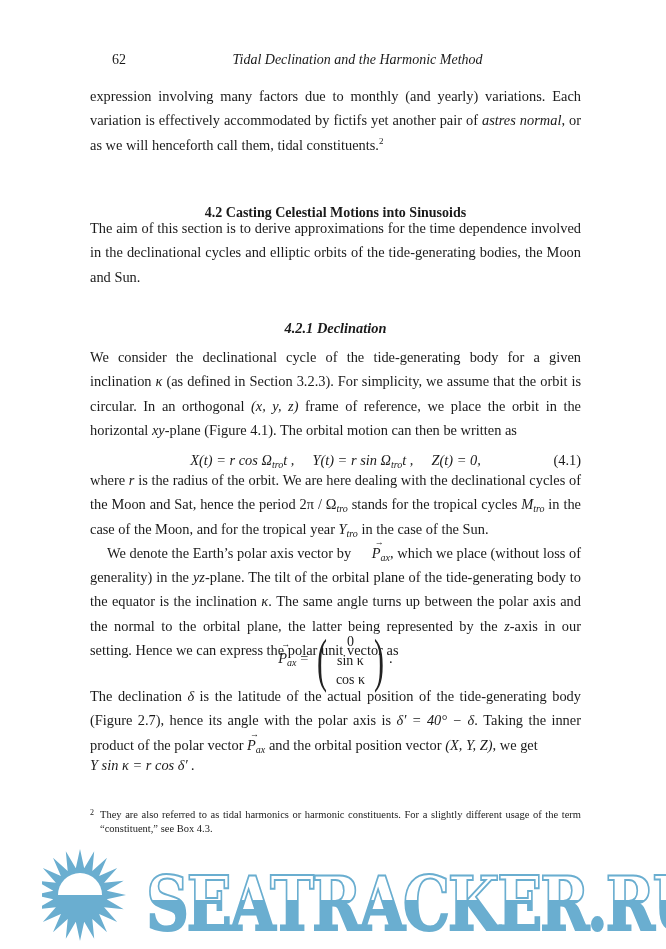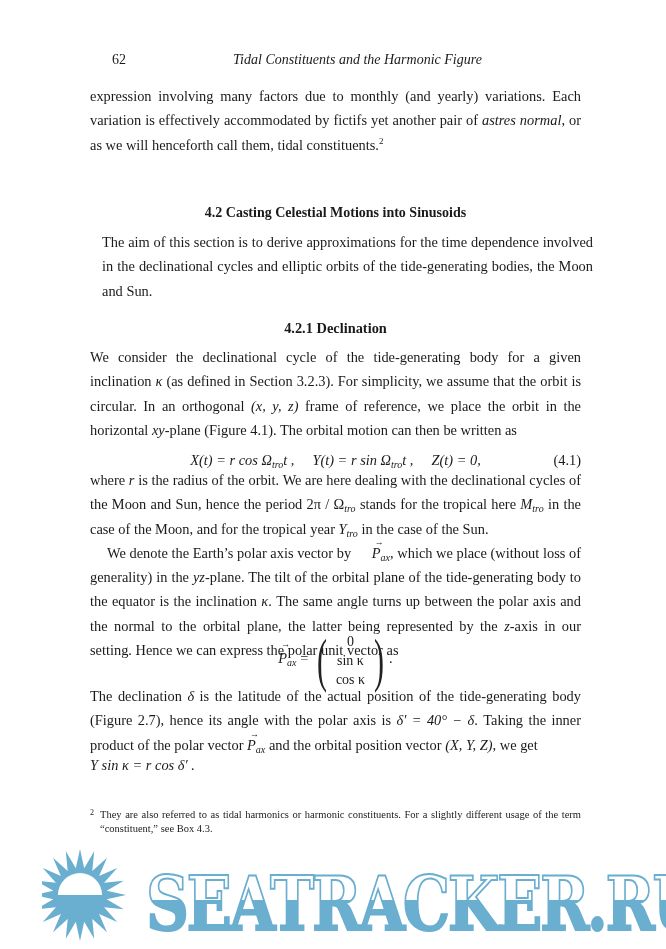--- a/index.html
+++ b/index.html
@@ -6,21 +6,21 @@
   body { width: 666px; height: 949px; position: relative; overflow: hidden;
          font-family: "Liberation Serif", "DejaVu Serif", serif; color: #1a1a1a; }
   .page { position: absolute; left: 90px; top: 0; width: 491px; }
   .running-head { position: absolute; top: 52px; left: 0; width: 491px; font-size: 14px; height: 18px; margin-left: 22px; }
   .running-head .pg { position: absolute; left: 0; top: 0; }
   .running-head .title { position: absolute; left: 0; width: 491px; text-align: center; font-style: italic; top: 0; }
   p { margin: 0; font-size: 14.4px; line-height: 24.3px; text-align: justify; }
   p.indent { text-indent: 17px; }
   .block { position: absolute; left: 0; width: 491px; }
   .sec { text-align: center; font-weight: bold; font-size: 14px; }
-  .subsec { text-align: center; font-weight: bold; font-size: 14.4px; }
+  .subsec { text-align: center; font-weight: bold; font-style: italic; font-size: 14.4px; }
   .eq { position: absolute; left: 0; width: 491px; font-size: 14.4px; }
   .eq .body { text-align: center; }
   .eq .num { position: absolute; right: 0; top: 0; }
   i { font-style: italic; }
   sub { font-size: 10px; vertical-align: -3px; line-height: 0; font-style: italic; }
   sup { font-size: 9px; vertical-align: 6px; line-height: 0; }
   .vec { position: relative; display: inline-block; }
   .vec::before { content: "\2192"; position: absolute; top: -11px; left: 3px; font-size: 9px; font-style: normal; }
   .matrix { display: inline-flex; align-items: center; vertical-align: middle; }
   .paren { font-size: 60px; font-weight: 100; line-height: 60px; transform: scaleX(0.5); display: inline-block; color: #222; }
@@ -30,30 +30,30 @@
   .footnote .fnt { padding-left: 10px; display: block; }
   .watermark { position: absolute; left: 0; top: 848px; width: 592px; height: 101px; padding-left: 42px; }
 </style>
 </head>
 <body>
 
 <div class="page">
 
   <div class="running-head">
     <span class="pg">62</span>
-    <span class="title">Tidal Constituents and the Harmonic Figure</span>
+    <span class="title">Tidal Declination and the Harmonic Method</span>
   </div>
 
   <div class="block" style="top:84px;">
     <p><span>expression involving many factors due to monthly (and yearly) variations. Each variation is effectively accommodated by fictifs yet another pair of </span><i>astres normal</i><span>, or as we will henceforth call them, tidal constituents.</span><sup>2</sup></p>
   </div>
 
   <div class="block sec" style="top:205px;">4.2  Casting Celestial Motions into Sinusoids</div>
 
-  <div class="block" style="top:230px;margin-left:12px;">
+  <div class="block" style="top:216px;">
     <p>The aim of this section is to derive approximations for the time dependence involved in the declinational cycles and elliptic orbits of the tide-generating bodies, the Moon and Sun.</p>
   </div>
 
   <div class="block subsec" style="top:320px;">4.2.1  Declination</div>
 
   <div class="block" style="top:345px;">
     <p><span>We consider the declinational cycle of the tide-generating body for a given inclination </span><i>κ</i><span> (as defined in Section 3.2.3). For simplicity, we assume that the orbit is circular. In an orthogonal </span><i>(x, y, z)</i><span> frame of reference, we place the orbit in the horizontal </span><i>xy</i><span>-plane (Figure 4.1). The orbital motion can then be written as</span></p>
   </div>
 
   <div class="eq" style="top:452px;">
@@ -61,21 +61,21 @@
       <i>X(t) = r cos Ω</i><sub>tro</sub><i>t ,</i>
       &nbsp;&nbsp;&nbsp;
       <i>Y(t) = r sin Ω</i><sub>tro</sub><i>t ,</i>
       &nbsp;&nbsp;&nbsp;
       <i>Z(t) = 0,</i>
     </div>
     <span class="num">(4.1)</span>
   </div>
 
   <div class="block" style="top:468px;">
-    <p><span>where </span><i>r</i><span> is the radius of the orbit. We are here dealing with the declinational cycles of the Moon and Sun, hence the period 2π / Ω</span><sub>tro</sub><span> stands for the tropical here </span><i>M</i><sub>tro</sub><span> in the case of the Moon, and for the tropical year </span><i>Y</i><sub>tro</sub><span> in the case of the Sun.</span></p>
+    <p><span>where </span><i>r</i><span> is the radius of the orbit. We are here dealing with the declinational cycles of the Moon and Sat, hence the period 2π / Ω</span><sub>tro</sub><span> stands for the tropical cycles </span><i>M</i><sub>tro</sub><span> in the case of the Moon, and for the tropical year </span><i>Y</i><sub>tro</sub><span> in the case of the Sun.</span></p>
     <p class="indent"><span>We denote the Earth’s polar axis vector by </span><i class="vec">P</i><sub>ax</sub><span>, which we place (without loss of generality) in the </span><i>yz</i><span>-plane. The tilt of the orbital plane of the tide-generating body to the equator is the inclination </span><i>κ</i><span>. The same angle turns up between the polar axis and the normal to the orbital plane, the latter being represented by the </span><i>z</i><span>-axis in our setting. Hence we can express the polar unit vector as</span></p>
   </div>
 
   <div class="eq" style="top:630px; text-align:center;">
     <span style="font-size:14.4px;text-align:center;"><i class="vec">P</i><sub>ax</sub><span> =</span></span>
     <span class="matrix">
       <span class="paren">(</span>
       <span class="mcol">
         <span>0</span>
         <span>sin κ</span>

